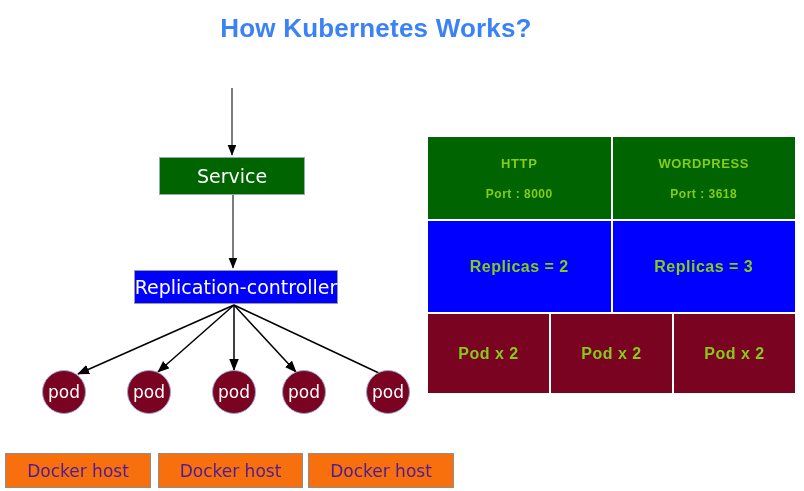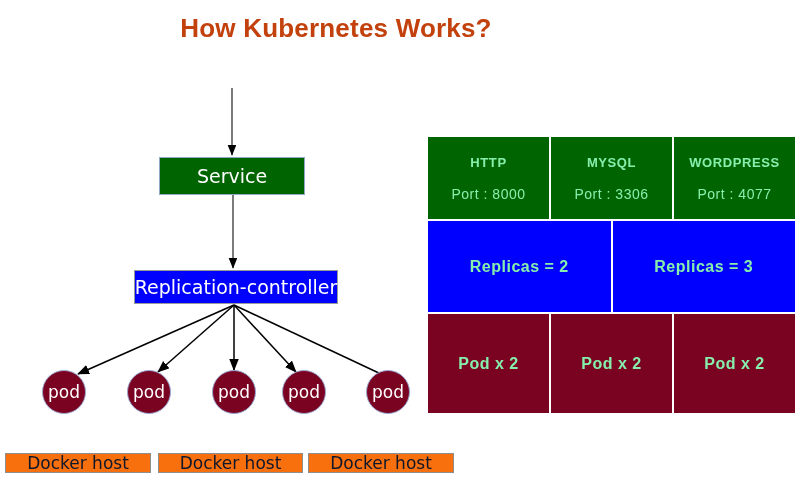--- a/index.html
+++ b/index.html
@@ -24,23 +24,24 @@
 
   
   .title {
     position: absolute;
     left: 0;
     top: 13px;
     width: 672px;
     text-align: center;
     font-size: 26px;
     font-weight: bold;
-    color: #c2410c;
+    color: #3b82f6;
     letter-spacing: 0.2px;
     font-family: "Liberation Sans", sans-serif;
+    padding-left: 40px;
   }
 
   
   #arrows {
     position: absolute;
     left: 0; top: 0;
     width: 804px;
     height: 491px;
     pointer-events: none;
   }
@@ -94,28 +95,28 @@
     color: #ffffff;
     font-size: 17px;
     font-family: "DejaVu Sans", sans-serif;
     top: 370px;
     text-align: right;
   }
 
   .docker-host {
     position: absolute;
     top: 453px;
-    height: 20px;
+    height: 35px;
     background: #f86f0d;
     border: 1px solid #8e8e8e;
     box-sizing: border-box;
     display: flex;
     align-items: center;
     justify-content: center;
-    color: #0f172a;
+    color: #4c1d95;
     font-size: 17px;
     font-family: "DejaVu Sans", sans-serif;
     white-space: nowrap;
   }
 
   
   .table {
     position: absolute;
     left: 428px;
     top: 137px;
@@ -126,49 +127,49 @@
     box-sizing: border-box;
   }
   .table-row {
     display: flex;
     flex-direction: row;
     width: 100%;
     box-sizing: border-box;
   }
   .row-header { height: 82px; }
   .row-replicas { height: 93px; }
-  .row-pods { height: 101px; }
+  .row-pods { height: 81px; }
 
   .cell {
     flex: 1 1 0;
     box-sizing: border-box;
     display: flex;
     flex-direction: column;
     align-items: center;
     justify-content: center;
-    color: #86efac;
+    color: #84cc16;
     text-align: center;
     border-right: 2px solid #ffffff;
     font-family: "Liberation Sans", sans-serif;
   }
   .cell:last-child { border-right: none; }
 
   .row-header .cell { background: #006400; }
   .row-replicas .cell { background: #0000ff; border-top: 2px solid #ffffff; }
   .row-pods .cell { background: #7b0322; border-top: 2px solid #ffffff; }
 
   .cell-title {
     font-size: 13px;
     font-weight: bold;
     letter-spacing: 0.6px;
     margin-bottom: 16px;
   }
   .cell-sub {
-    font-size: 14px;
-    font-weight: normal;
+    font-size: 12px;
+    font-weight: bold;
     letter-spacing: 0.5px;
   }
   .cell-line {
     font-size: 16px;
     font-weight: bold;
     letter-spacing: 0.5px;
   }
 </style>
 </head>
 <body>
@@ -216,26 +217,22 @@
   <div class="docker-host" style="left:308px;width:146px;">Docker host</div>
 
   <div class="table">
 
     <div class="table-row row-header">
       <div class="cell">
         <span class="cell-title">HTTP</span>
         <span class="cell-sub">Port : 8000</span>
       </div>
       <div class="cell">
-        <span class="cell-title">MYSQL</span>
-        <span class="cell-sub">Port : 3306</span>
-      </div>
-      <div class="cell">
         <span class="cell-title">WORDPRESS</span>
-        <span class="cell-sub">Port : 4077</span>
+        <span class="cell-sub">Port : 3618</span>
       </div>
     </div>
 
     <div class="table-row row-replicas">
       <div class="cell">
         <span class="cell-line">Replicas = 2</span>
       </div>
       <div class="cell">
         <span class="cell-line">Replicas = 3</span>
       </div>

